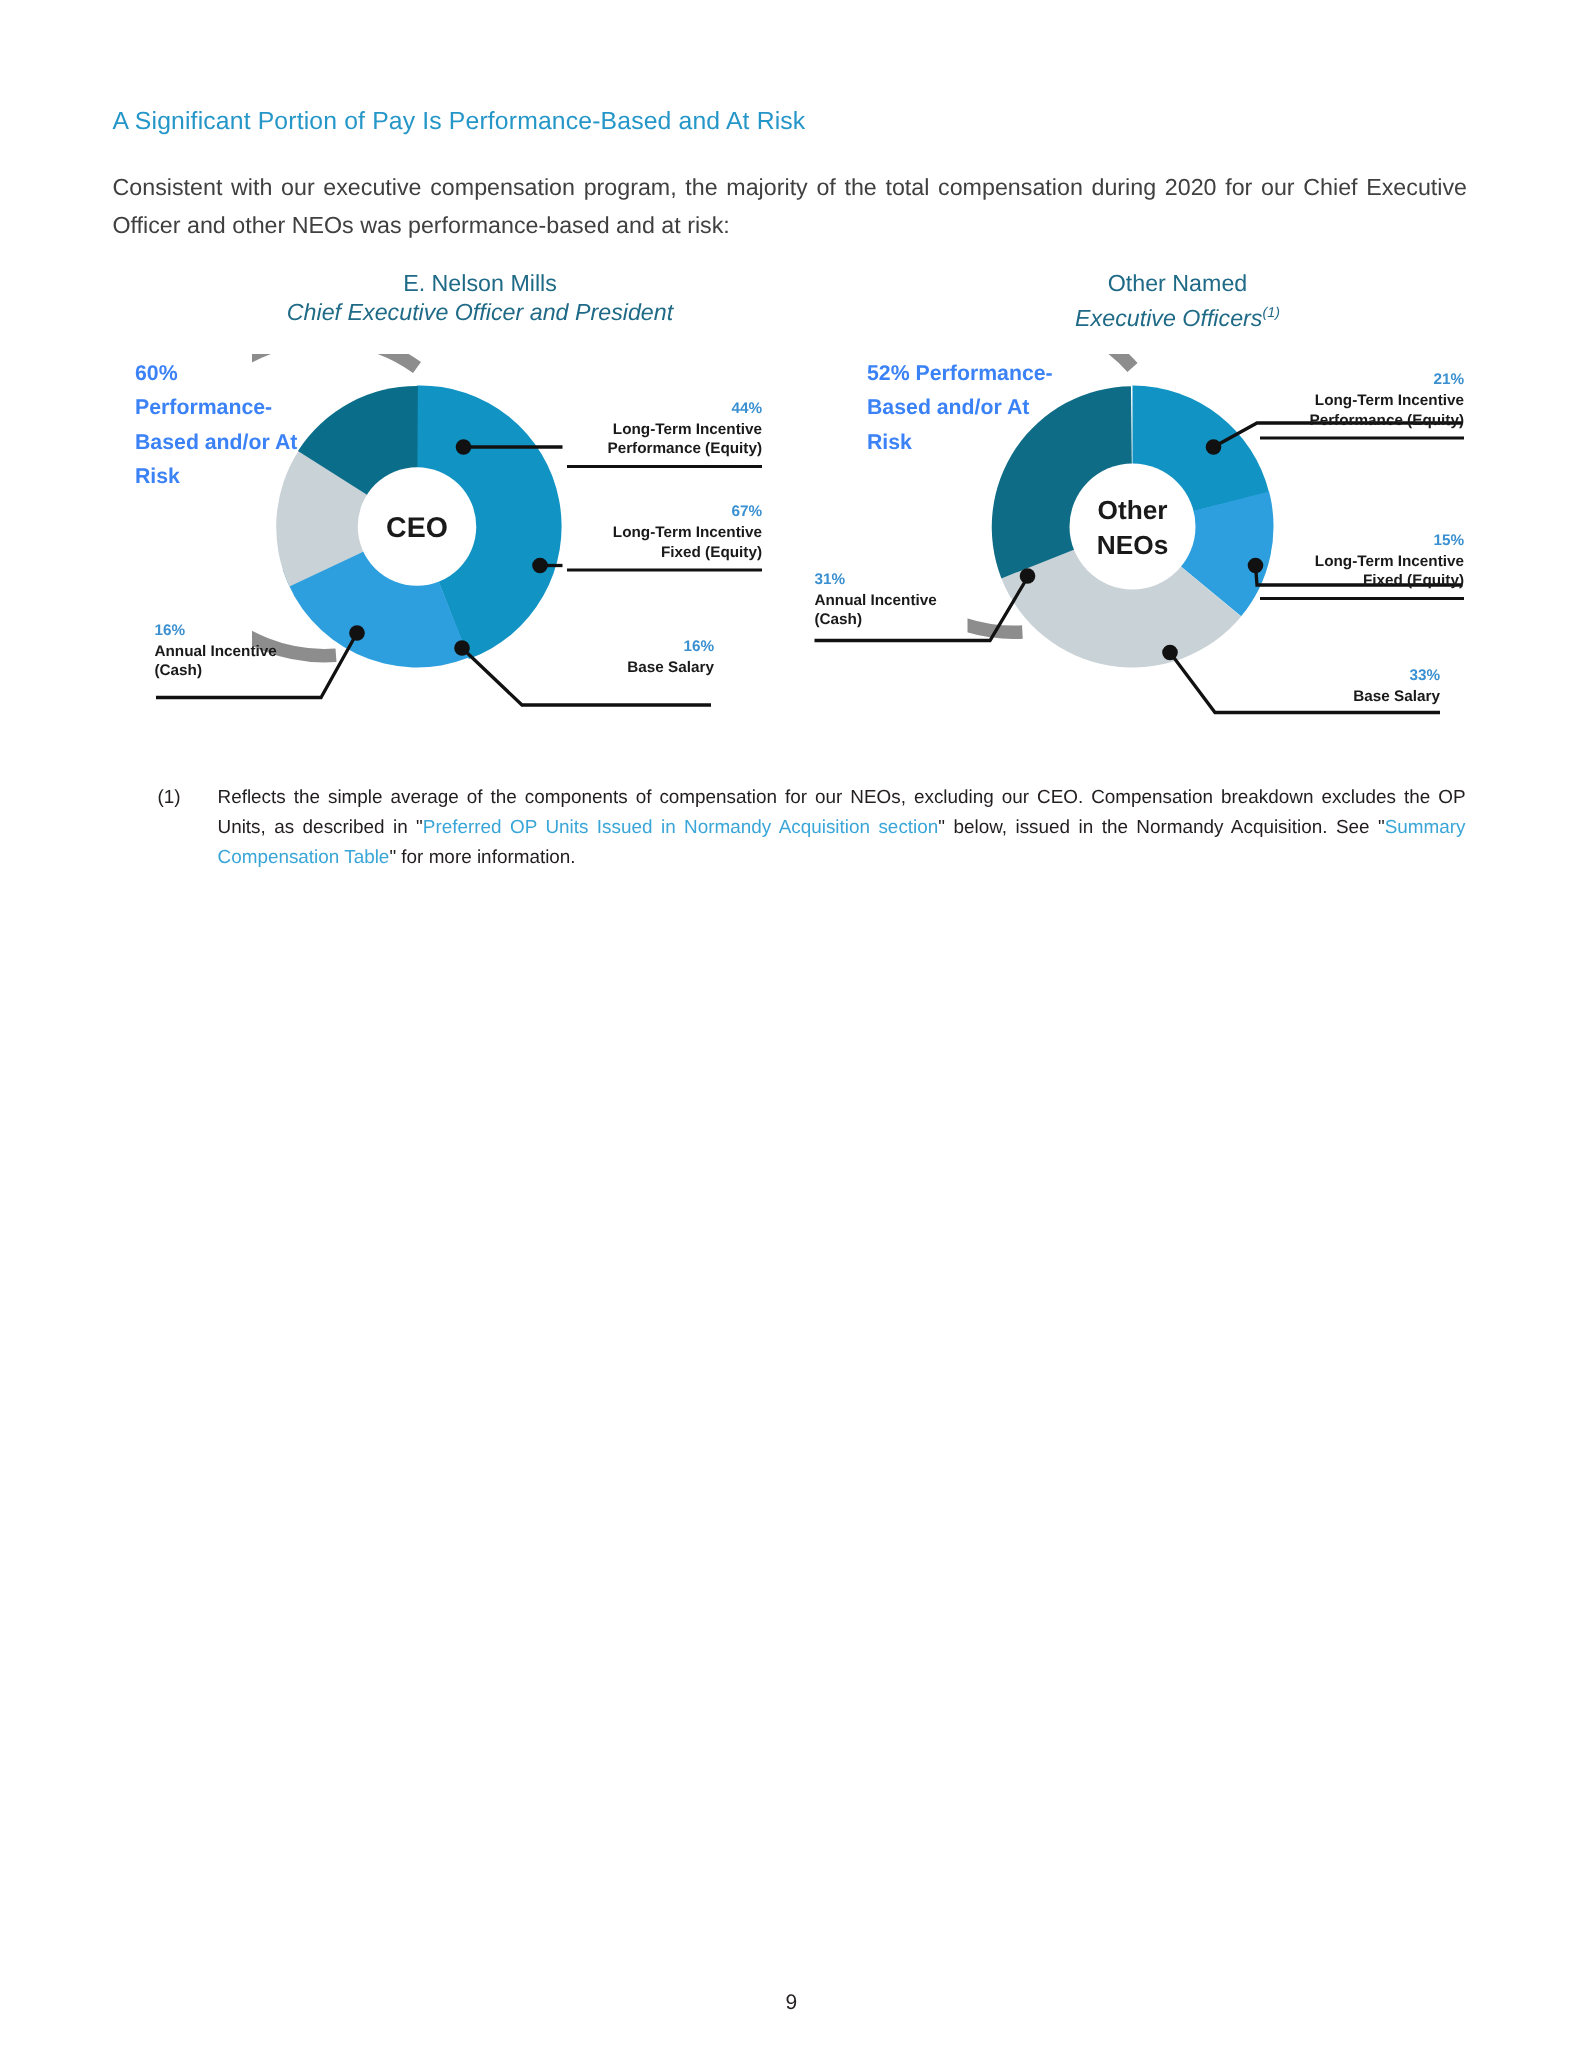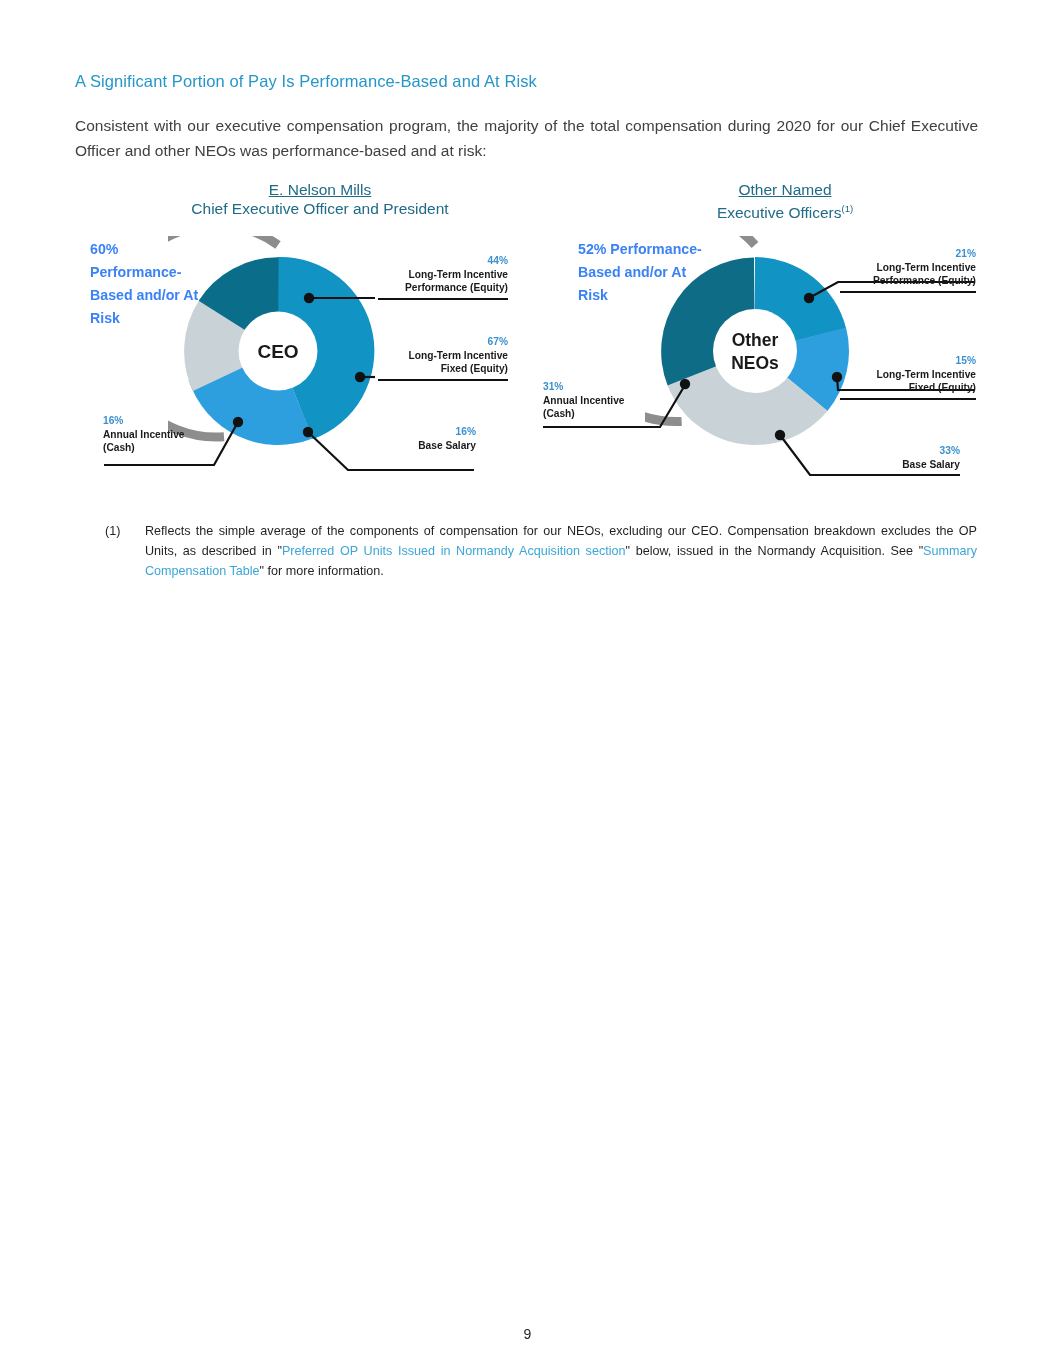--- a/index.html
+++ b/index.html
@@ -22,22 +22,22 @@
     text-align:justify;
   }
 
   
   .chart-title{
     position:absolute;text-align:center;color:#1f6a86;
     font-size:15.5px;line-height:19px;
   }
   .chart-title.left{left:120px;top:180px;width:400px;}
   .chart-title.right{left:600px;top:180px;width:370px;}
-  .chart-title .l1{display:block;text-decoration:underline;}
-  .chart-title .l2{display:block;}
+  .chart-title .l1{display:block;}
+  .chart-title .l2{display:block;font-style:italic;}
   .chart-title sup{font-size:9.5px;vertical-align:super;}
 
   
   .chart-area{position:absolute;left:0;top:222px;width:1055px;height:280px;}
 
   .donut-wrap{position:absolute;}
   .donut-wrap.left{left:168px;top:14px;width:220px;height:230px;}
   .donut-wrap.right{left:645px;top:14px;width:220px;height:230px;}
 
   .risk-note{
@@ -48,21 +48,21 @@
   .risk-note.right{left:542px;top:16px;width:125px;margin-left:36px;}
 
   
   .callout{position:absolute;font-size:10.2px;line-height:13.5px;font-weight:bold;color:#1a1a1a;}
   .callout .pct{color:#3a90d0;display:block;font-size:10.2px;font-weight:bold;}
   .callout .rule{display:block;border-bottom:2.3px solid #111;margin-top:3px;}
   .callout.ralign{text-align:right;}
   .callout.lalign{text-align:left;}
 
   
-  .c-l-ltip{left:378px;top:32px;width:130px;}
+  .c-l-ltip{left:378px;top:44px;width:130px;}
   .c-l-ltif{left:378px;top:113px;width:130px;}
   .c-l-base{left:378px;top:203px;width:98px;}
   .c-l-ai  {left:103px;top:192px;width:118px;}
 
   
   .c-r-ltip{left:840px;top:25px;width:136px;}
   .c-r-ltif{left:840px;top:132px;width:136px;}
   .c-r-base{left:862px;top:222px;width:98px;}
   .c-r-ai  {left:543px;top:158px;width:115px;}
 

